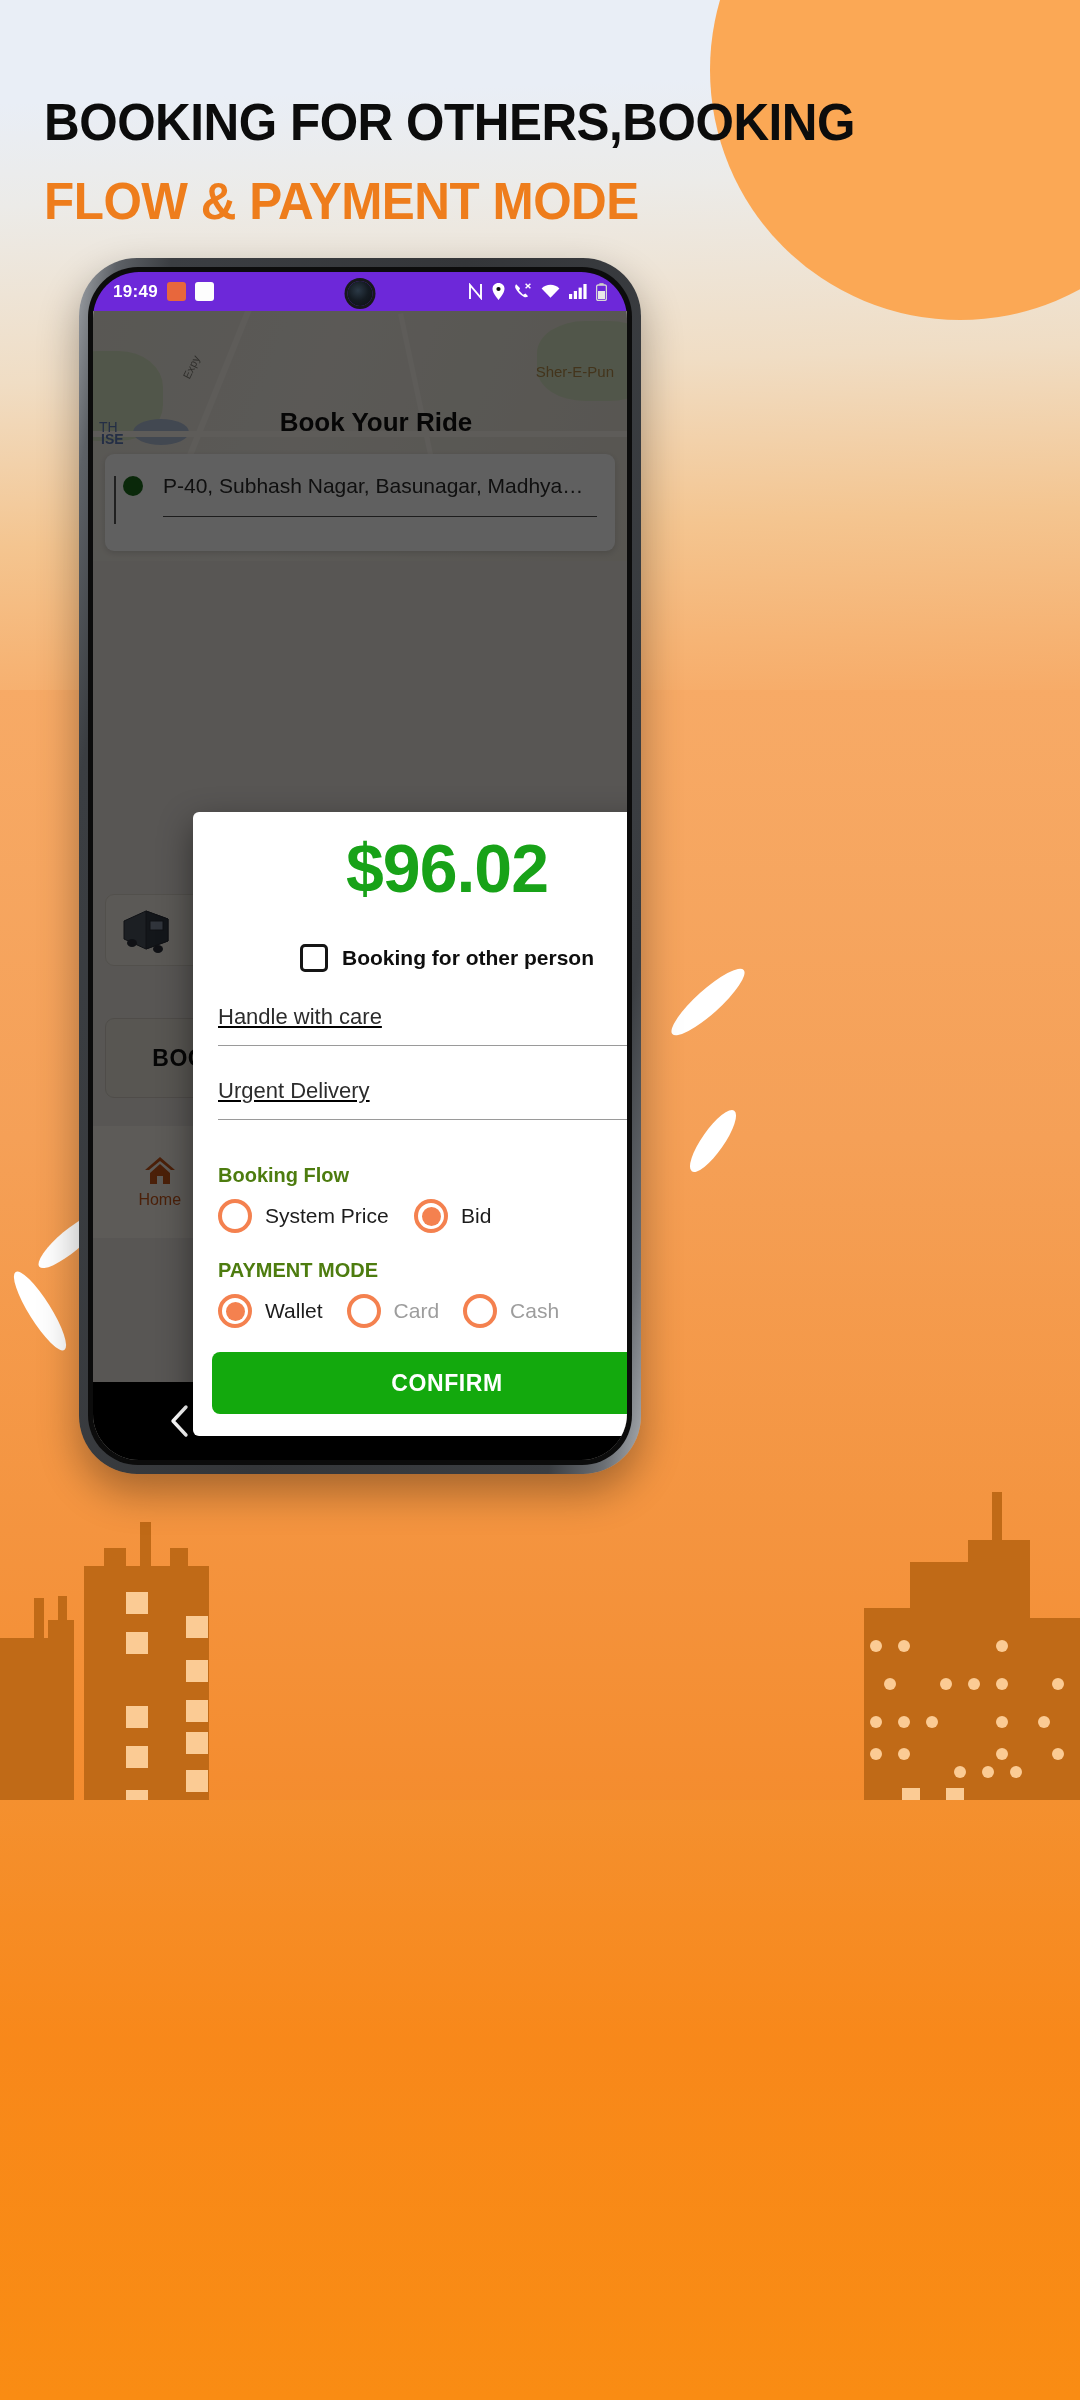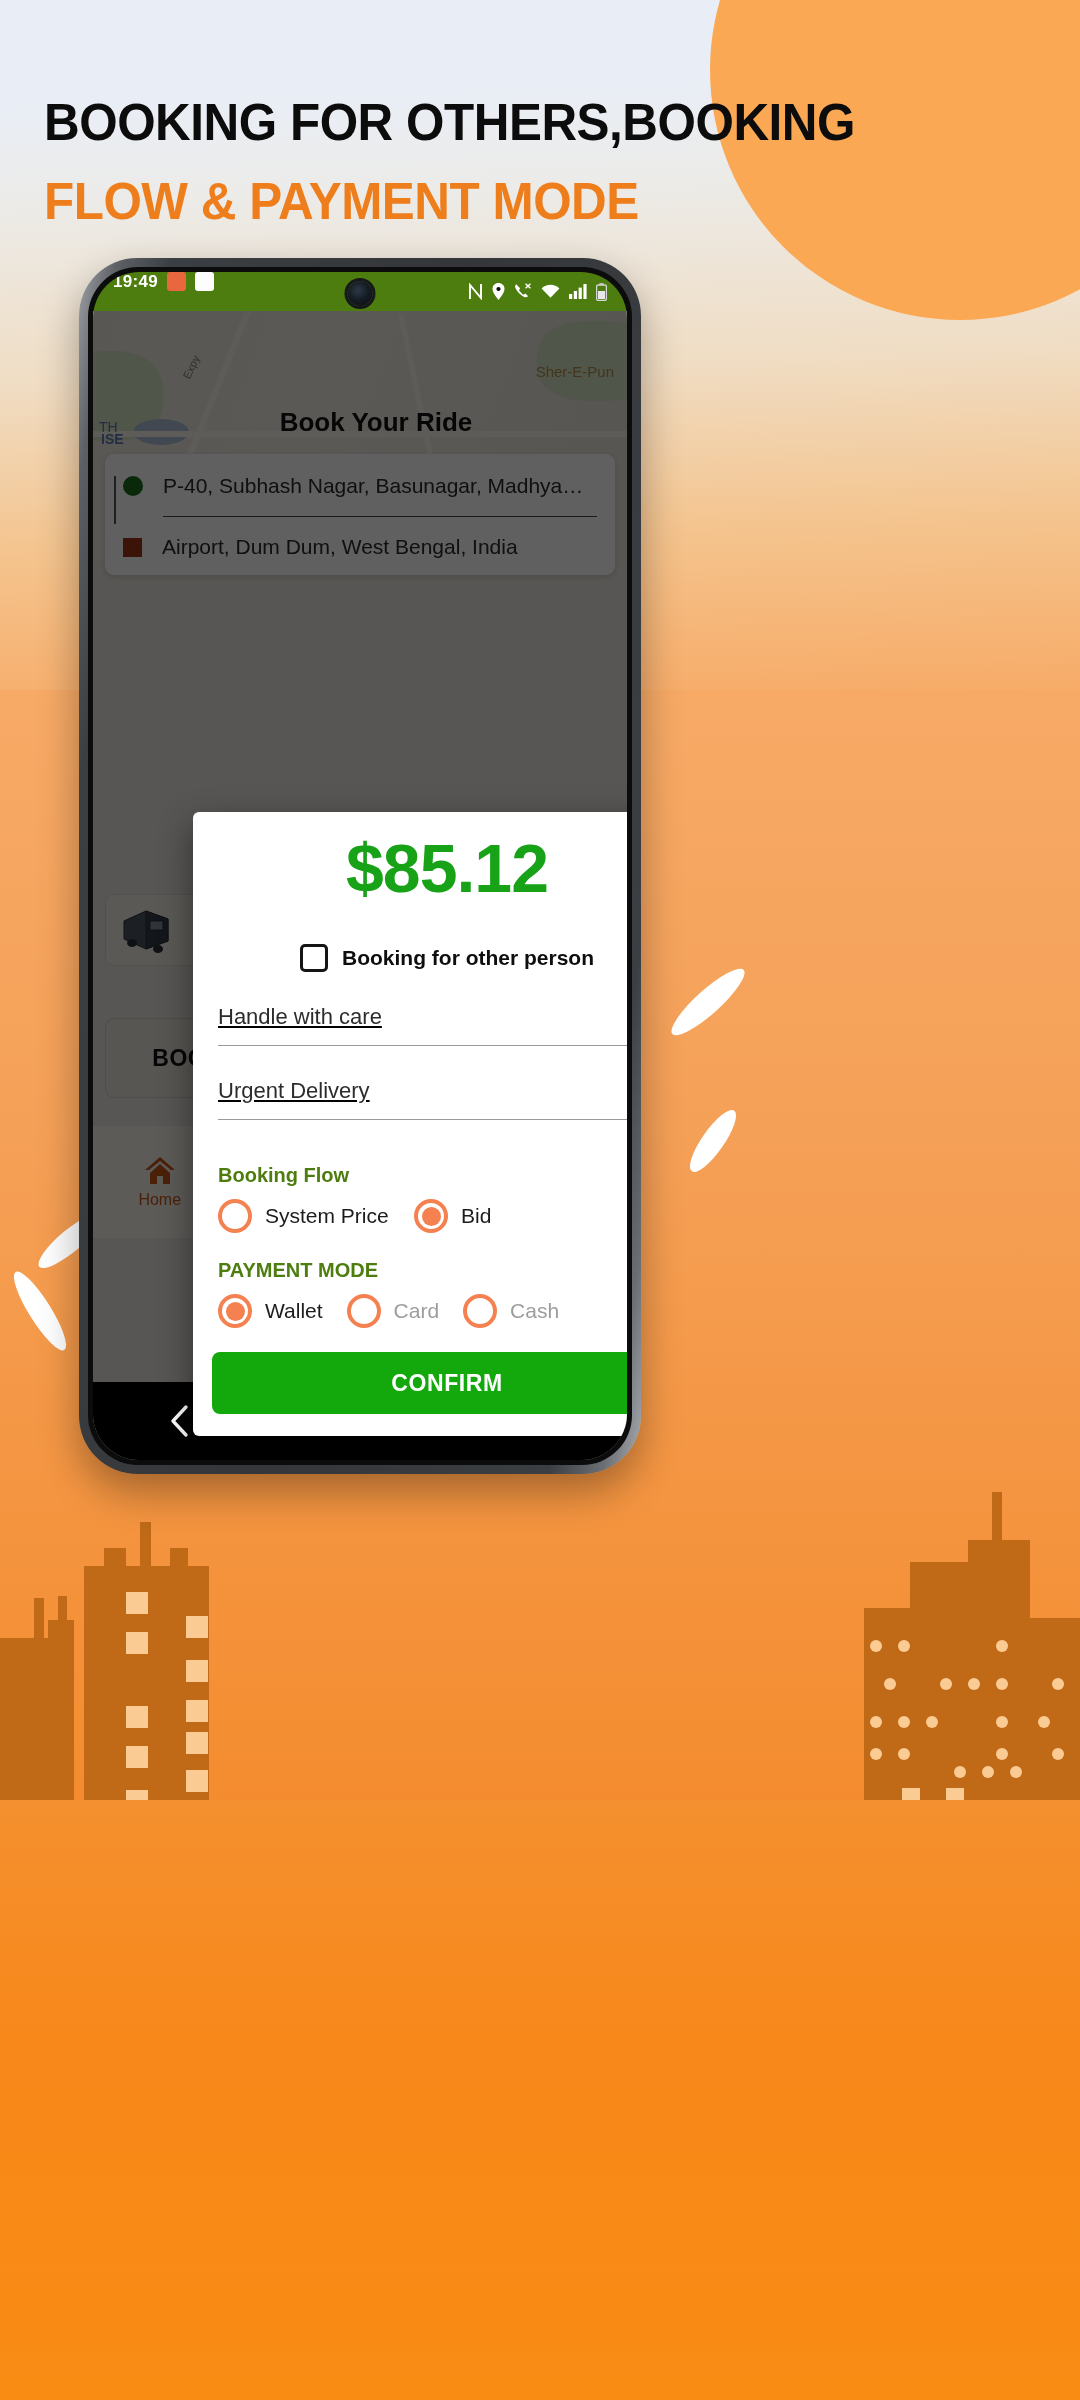--- a/index.html
+++ b/index.html
@@ -58,22 +58,22 @@
     width:100%; height:100%; border-radius:50px;
     background:#0c0c0c; padding:5px; overflow:hidden;
   }
   #screen {
     position:relative; width:100%; height:100%;
     border-radius:46px; overflow:hidden; background:#000;
   }
 
   
   #statusbar {
-    position:relative; height:39px; background:#4d7c0f; color:#fff;
-    display:flex; padding:0 20px;
+    position:relative; height:39px; background:#6d28d9; color:#fff;
+    display:flex; align-items:center; padding:0 20px;
   }
   #statusbar .clock { font-size:17px; font-weight:bold; letter-spacing:0.3px; }
   .sb-app { width:19px; height:19px; border-radius:3px; margin-left:9px; }
   .sb-app.a1 { background:#e8673c; }
   .sb-app.a2 { background:#fdfdfd; }
   .sb-right { margin-left:auto; display:flex; align-items:center; gap:9px; }
   .sb-right svg { display:block; }
   .notch {
     position:absolute; left:50%; top:9px; transform:translateX(-50%);
     width:25px; height:25px; border-radius:50%;
@@ -346,24 +346,20 @@
 
         <div id="book-title">Book Your Ride</div>
 
         <div id="addr-card">
           <div class="addr-line"></div>
           <div class="addr-row">
             <span class="addr-dot"></span>
             <span class="addr-text">P-40, Subhash Nagar, Basunagar, Madhyamgr…</span>
           </div>
           <div class="addr-sep"></div>
-          <div class="addr-row">
-            <span class="addr-sq"></span>
-            <span class="addr-text">Airport, Dum Dum, West Bengal, India</span>
-          </div>
         </div>
 
         <div id="vehicle-card">
           <svg width="62" height="46" viewBox="0 0 62 46">
             <g fill="#3d4450" stroke="#2a2f38" stroke-width="1">
               <path d="M4 14 L26 4 L48 12 L48 34 L26 42 L4 32 Z" fill="#4a515e"></path>
               <path d="M26 4 L48 12 L48 34 L26 42 Z" fill="#343a45"></path>
               <rect x="30" y="14" width="13" height="9" fill="#7e8a9c"></rect>
             </g>
             <g fill="#2a2f38">
@@ -416,21 +412,21 @@
               <circle cx="15.5" cy="14" r="4.3" fill="none" stroke="#5d5b57" stroke-width="2"></circle>
             </svg>
             <span class="nav-label">Settings</span>
           </div>
         </div>
 
         <div id="app-dim"></div>
       </div>
 
       <div id="dialog">
-        <div id="dialog-price">$85.12</div>
+        <div id="dialog-price">$96.02</div>
 
         <div id="dialog-check-row">
           <span class="checkbox"></span>
           <span class="lbl">Booking for other person</span>
         </div>
 
         <div class="dlg-field">
           <div class="fv">Handle with care</div>
           <div class="fu"></div>
         </div>

